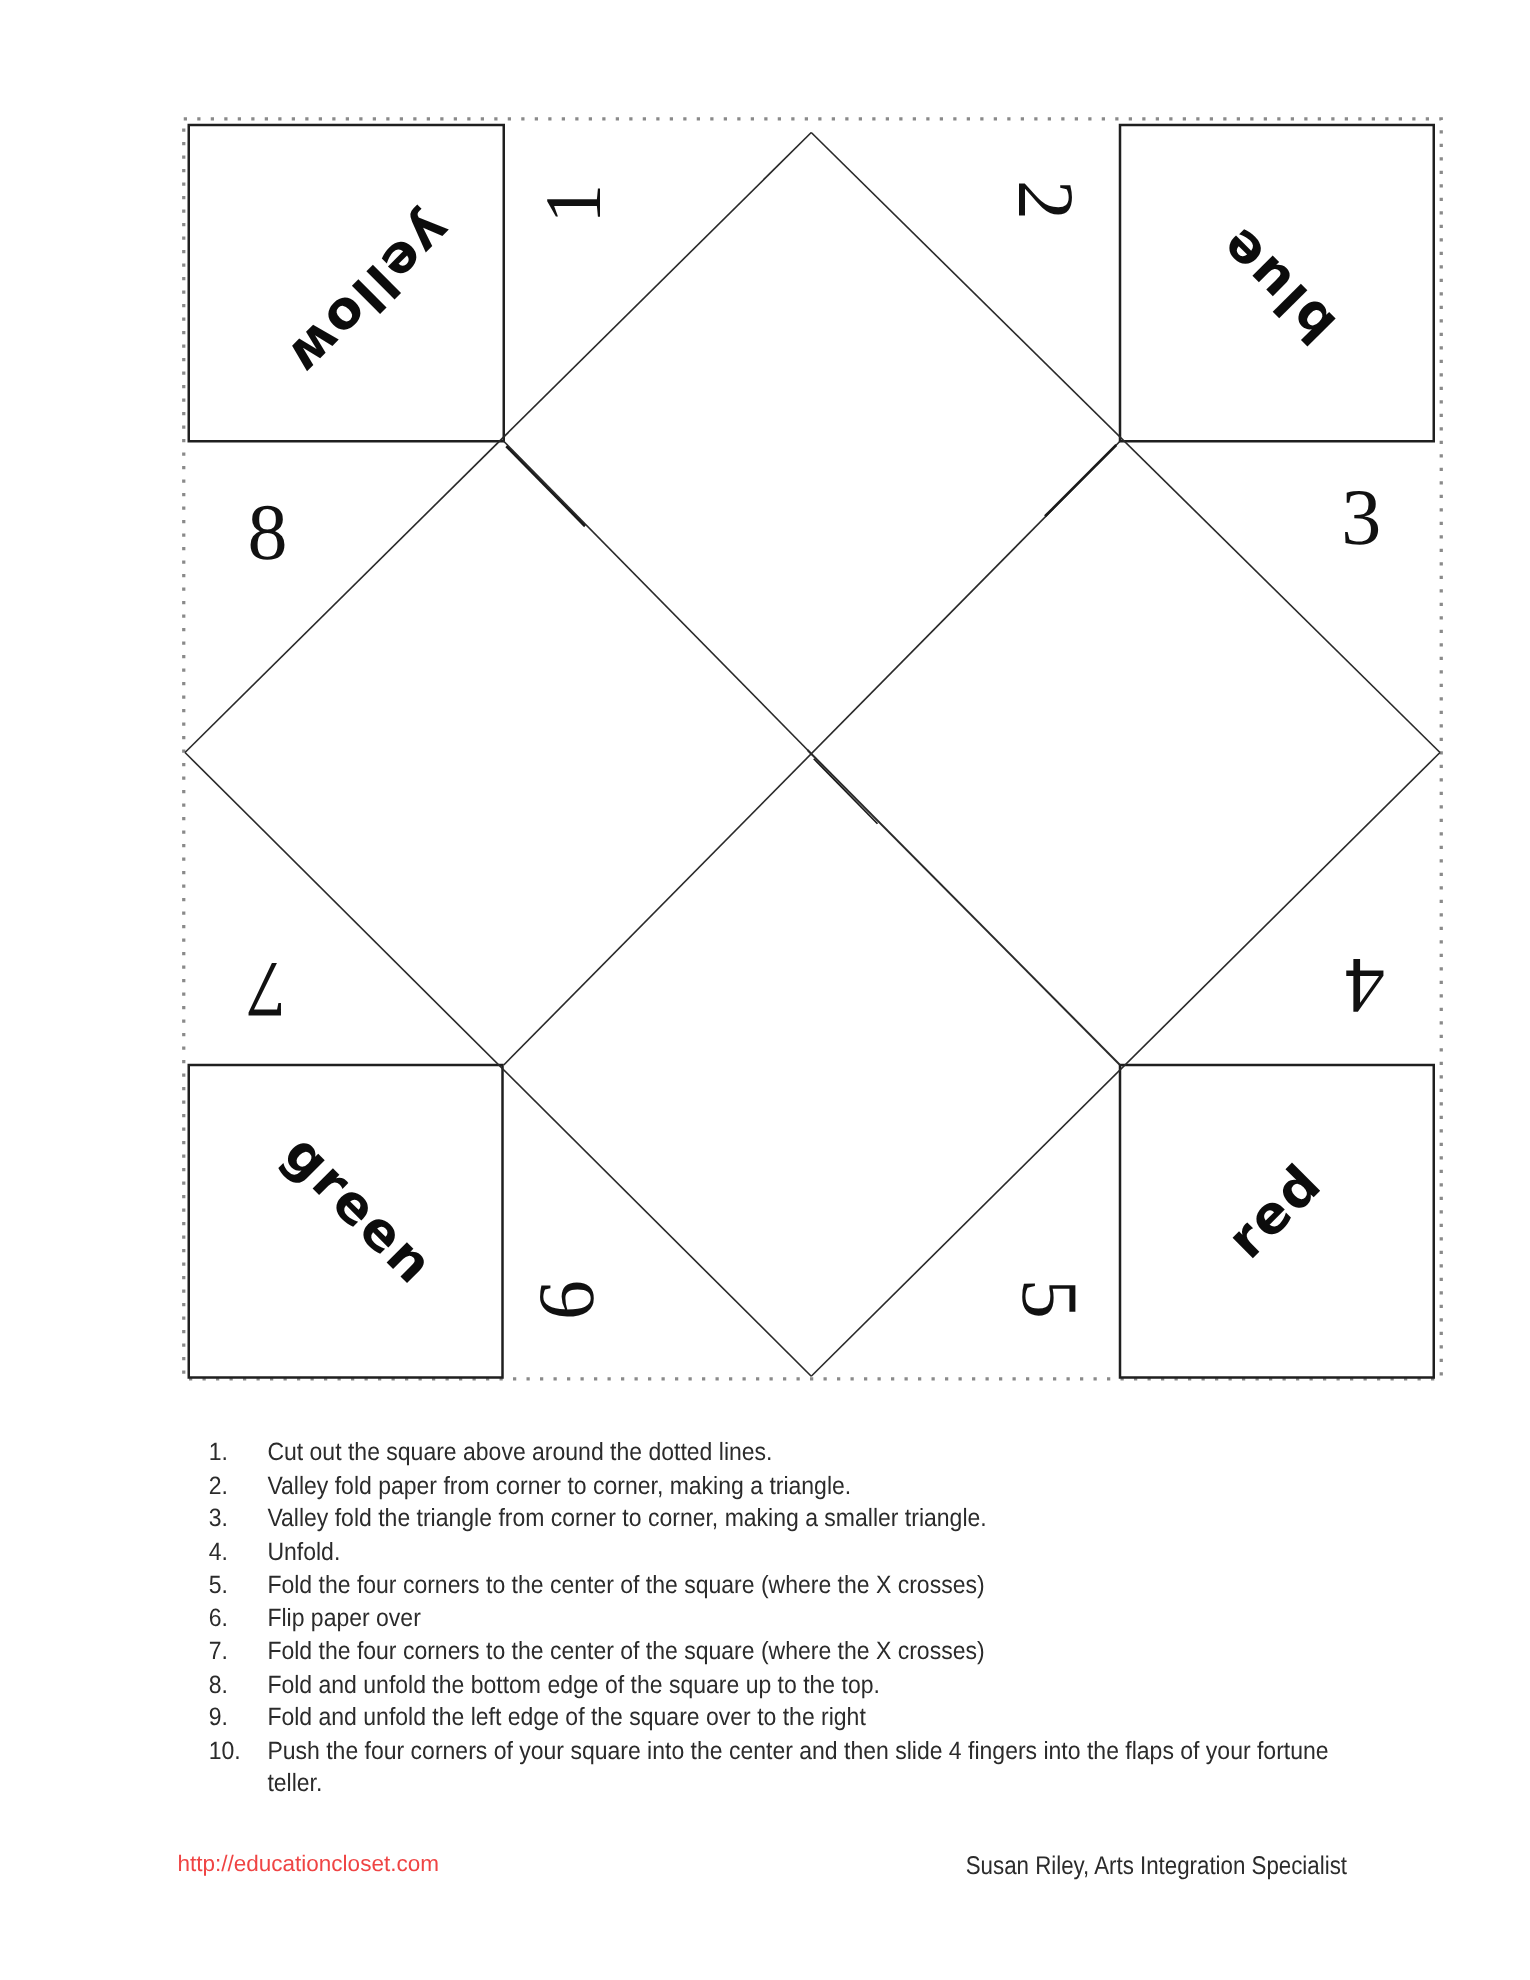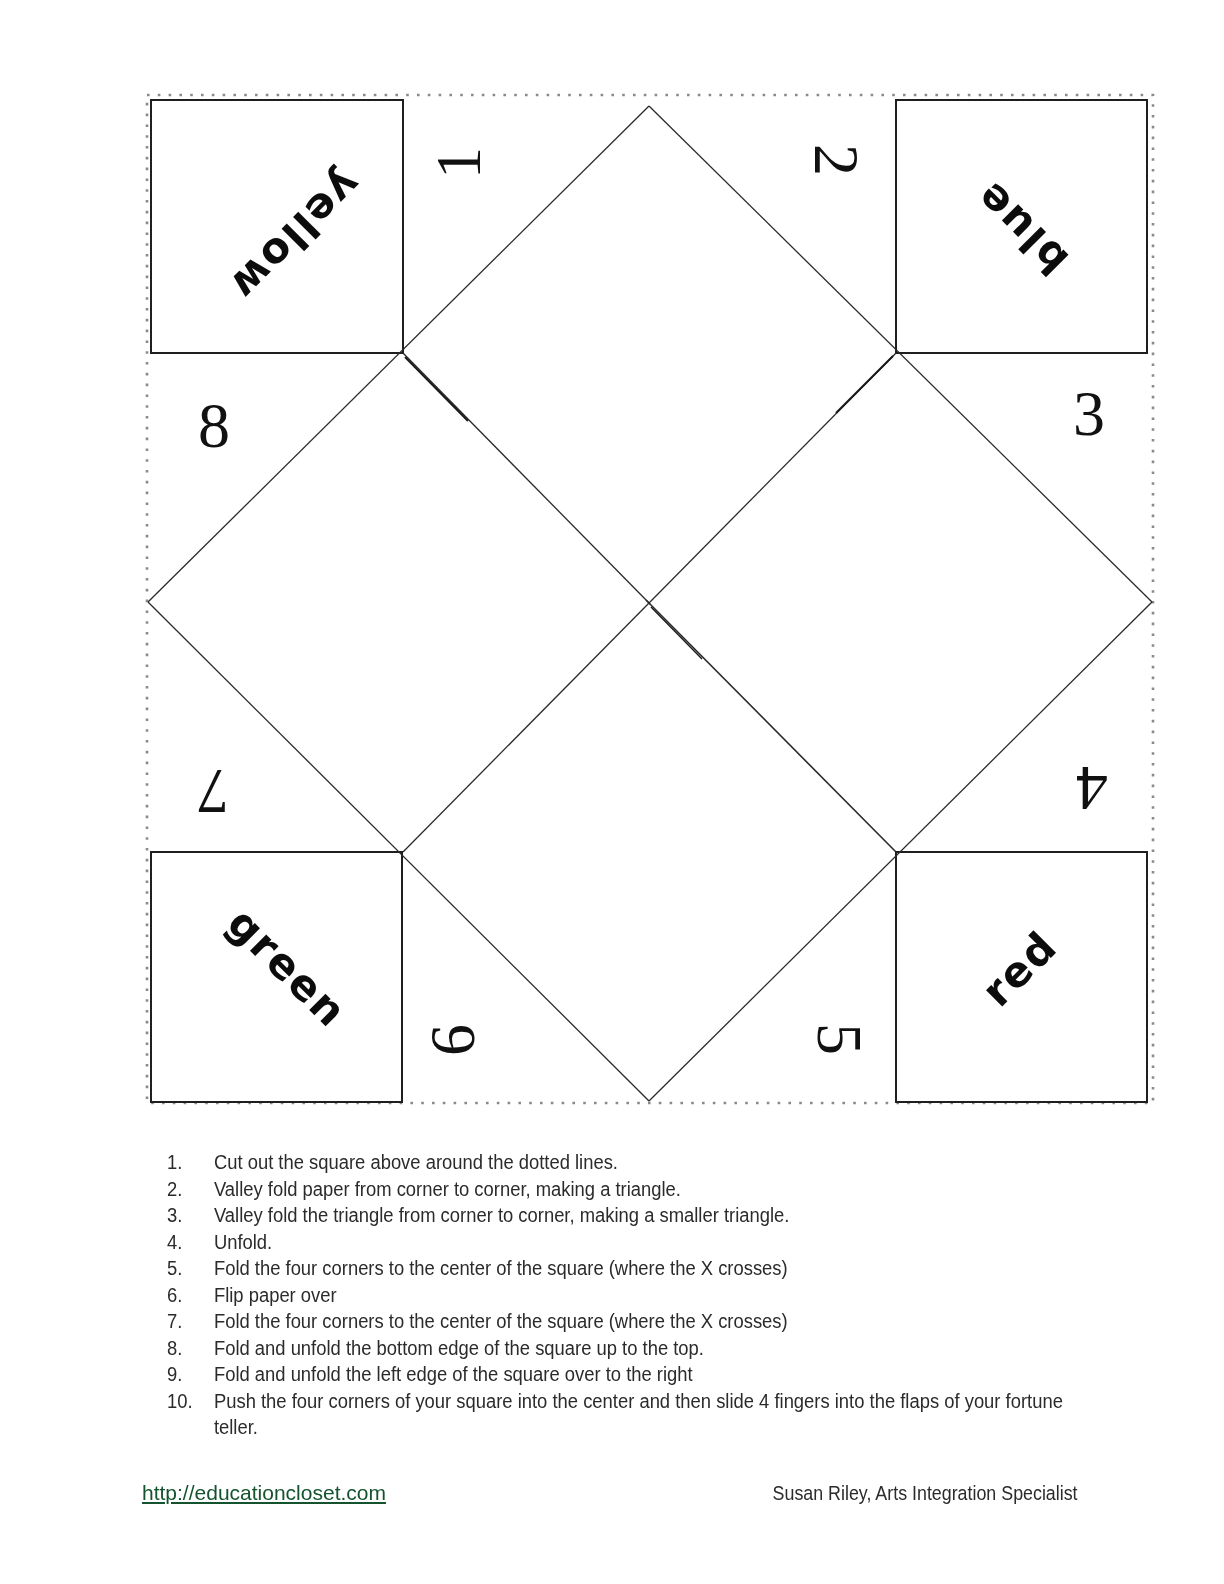--- a/index.html
+++ b/index.html
@@ -29,22 +29,22 @@
 
   
   .instructions{position:absolute;left:167px;top:1149px;width:1045px;
                 transform:scaleX(0.92);transform-origin:left top;
                 font-size:20px;line-height:26.5px;color:#2b2b2b;}
   .ins-item{display:flex;align-items:flex-start;}
   .ins-num{flex:none;width:51px;}
   .ins-text{flex:none;max-width:965px;}
 
   
-  .footer-link{position:absolute;left:142px;top:1481px;font-size:21px;
-               color:#14532d;text-decoration:underline;white-space:nowrap;cursor:pointer;}
+  .footer-link{position:absolute;left:142px;top:1481px;font-size:18px;
+               color:#ef4444;white-space:nowrap;cursor:pointer;}
   .footer-author{position:absolute;right:146px;top:1481px;font-size:20.5px;color:#2b2b2b;
                  transform:scaleX(0.87);transform-origin:right top;white-space:nowrap;}
 </style>
 </head>
 <body>
 
 <div class="page">
 
   <svg class="figure-svg" width="1224" height="1584" viewBox="0 0 1224 1584">
 

